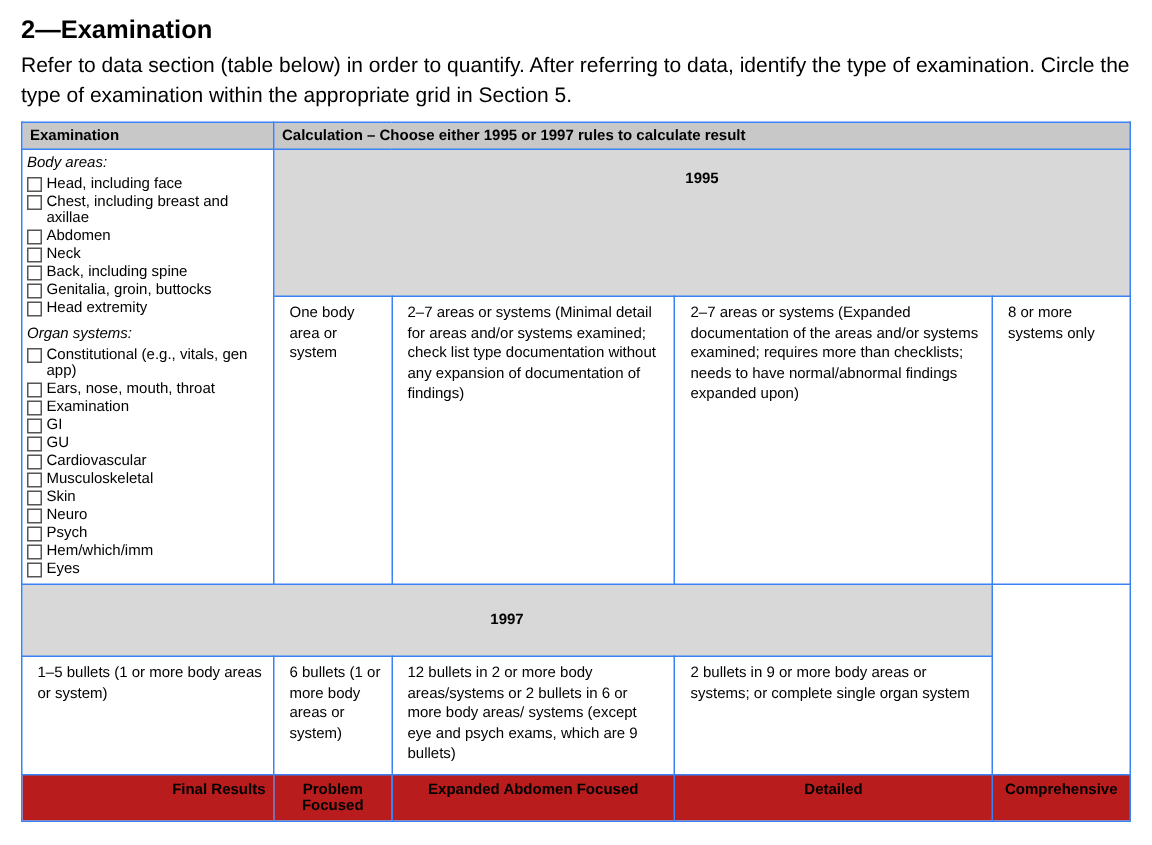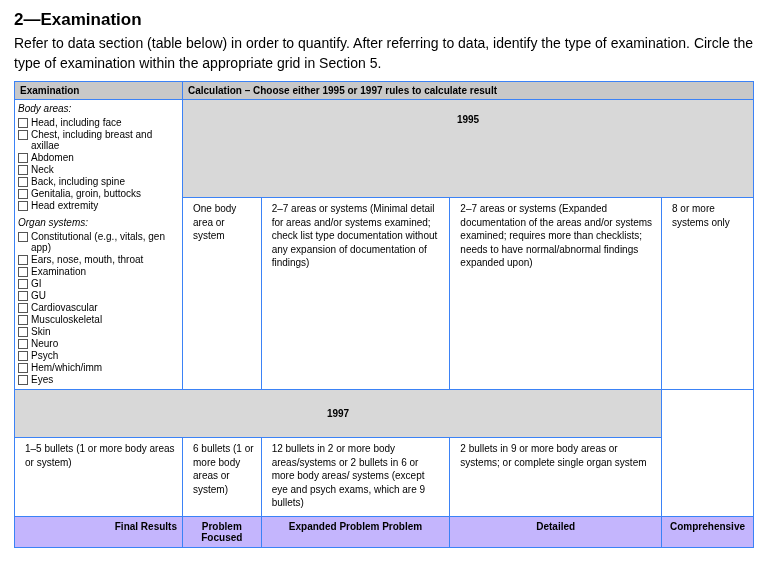--- a/index.html
+++ b/index.html
@@ -41,21 +41,21 @@
       padding: 3px 3px;
       vertical-align: top;
     }
     .header-row th {
       background: #c8c8c8;
     }
     .exam-col {
       width: 168px;
     }
     .final-row td {
-      background: #c4b5fd;
+      background: #b91c1c;
       font-weight: bold;
       text-align: center;
       padding: 4px 5px;
     }
     .final-row td:first-child {
       text-align: right;
     }
     .checkbox-item {
       display: flex;
       align-items: flex-start;
@@ -259,20 +259,20 @@
         <div class="bullet-chk">
           <span class="chk"></span>
           <span class="cell-content">2 bullets in 9 or more body areas or systems; or complete single organ system</span>
         </div>
       </td>
     </tr>
 
     <tr class="final-row">
       <td>Final Results</td>
       <td>Problem Focused</td>
-      <td>Expanded Problem Problem</td>
+      <td>Expanded Abdomen Focused</td>
       <td>Detailed</td>
       <td>Comprehensive</td>
     </tr>
   </tbody>
 </table>
 
 <p class="page-num">Page 2 of 6</p>
 
 </body></html>

